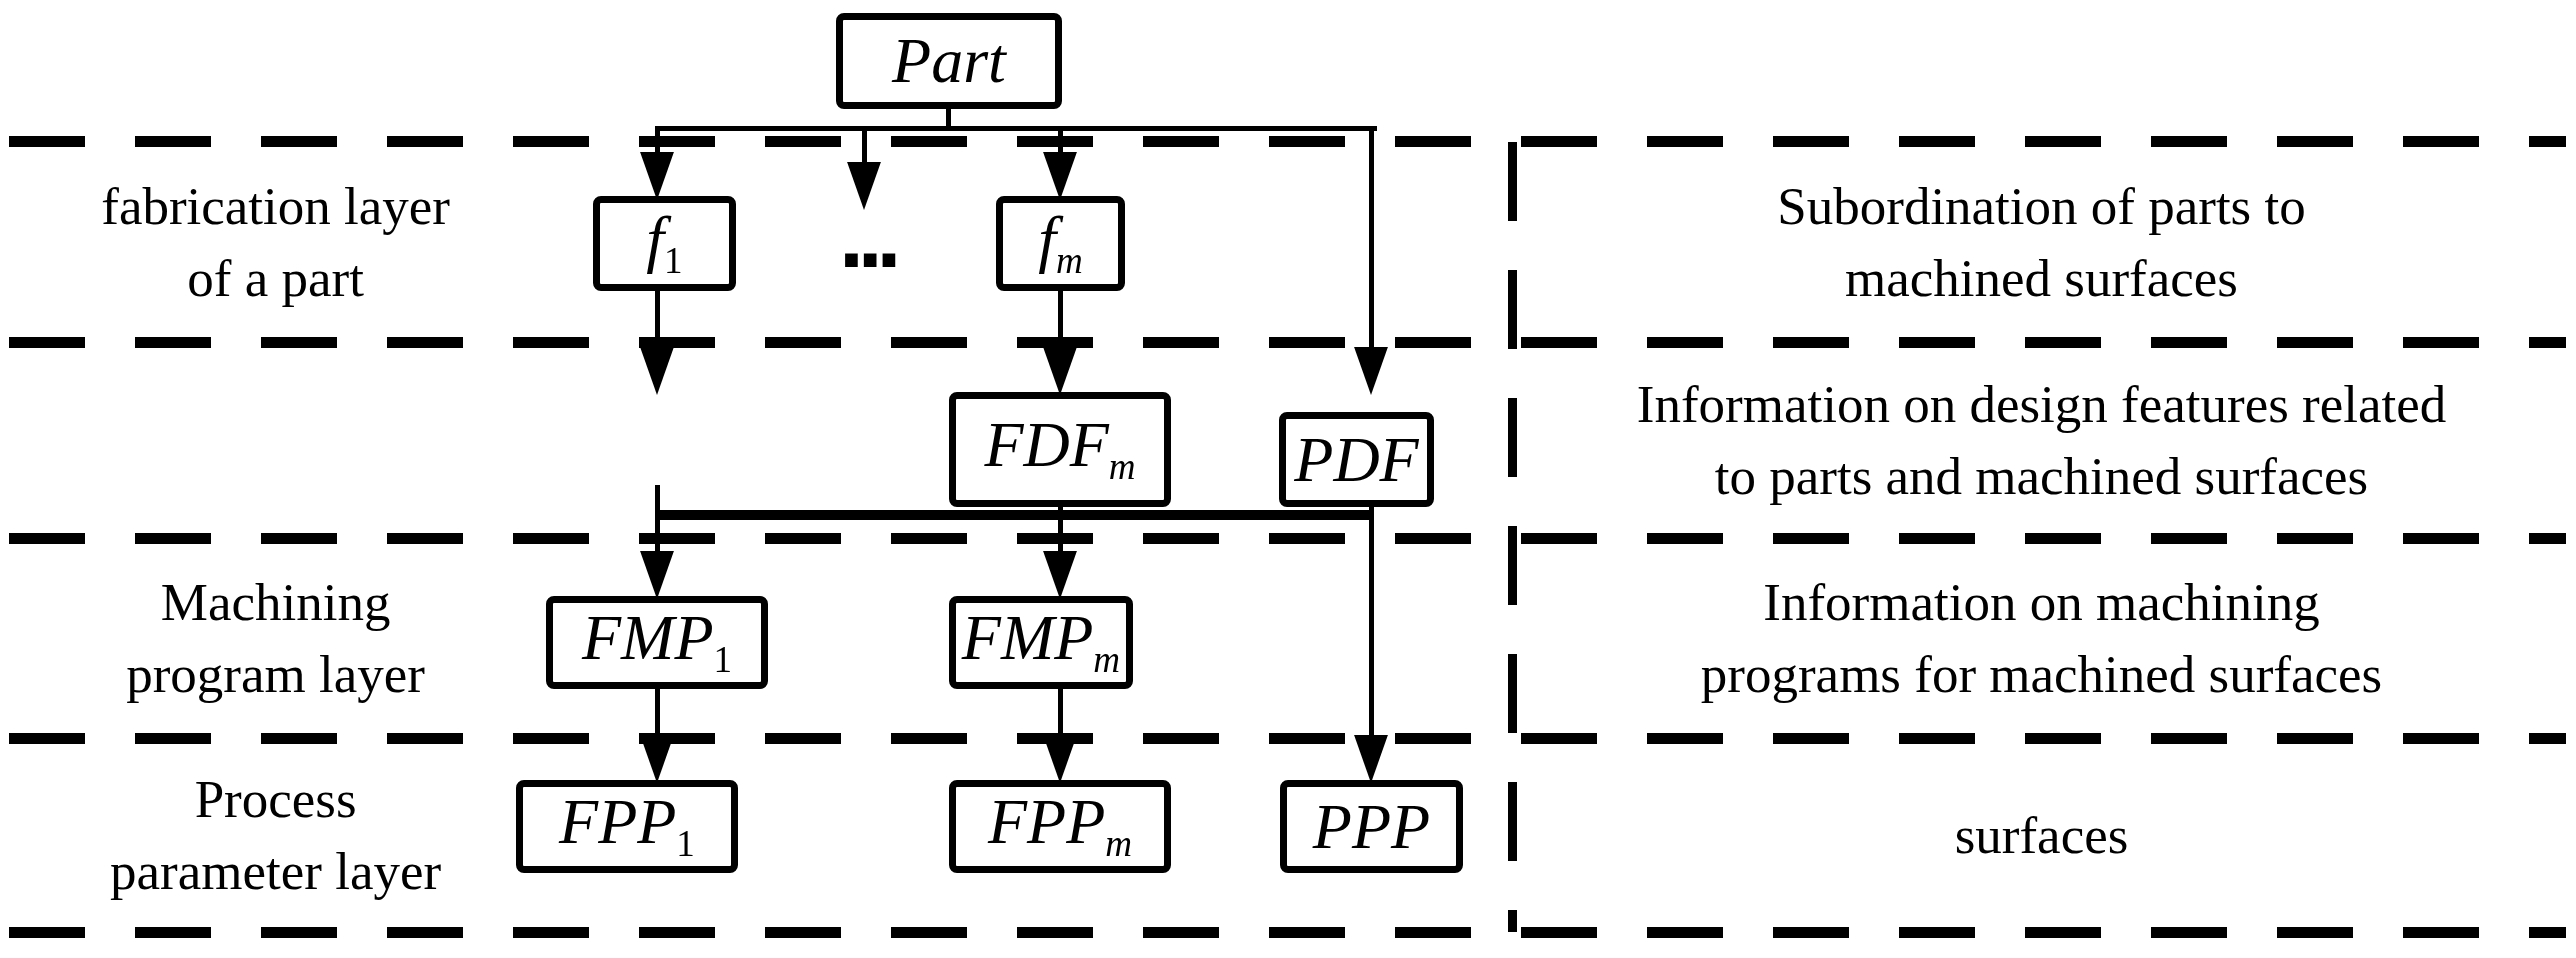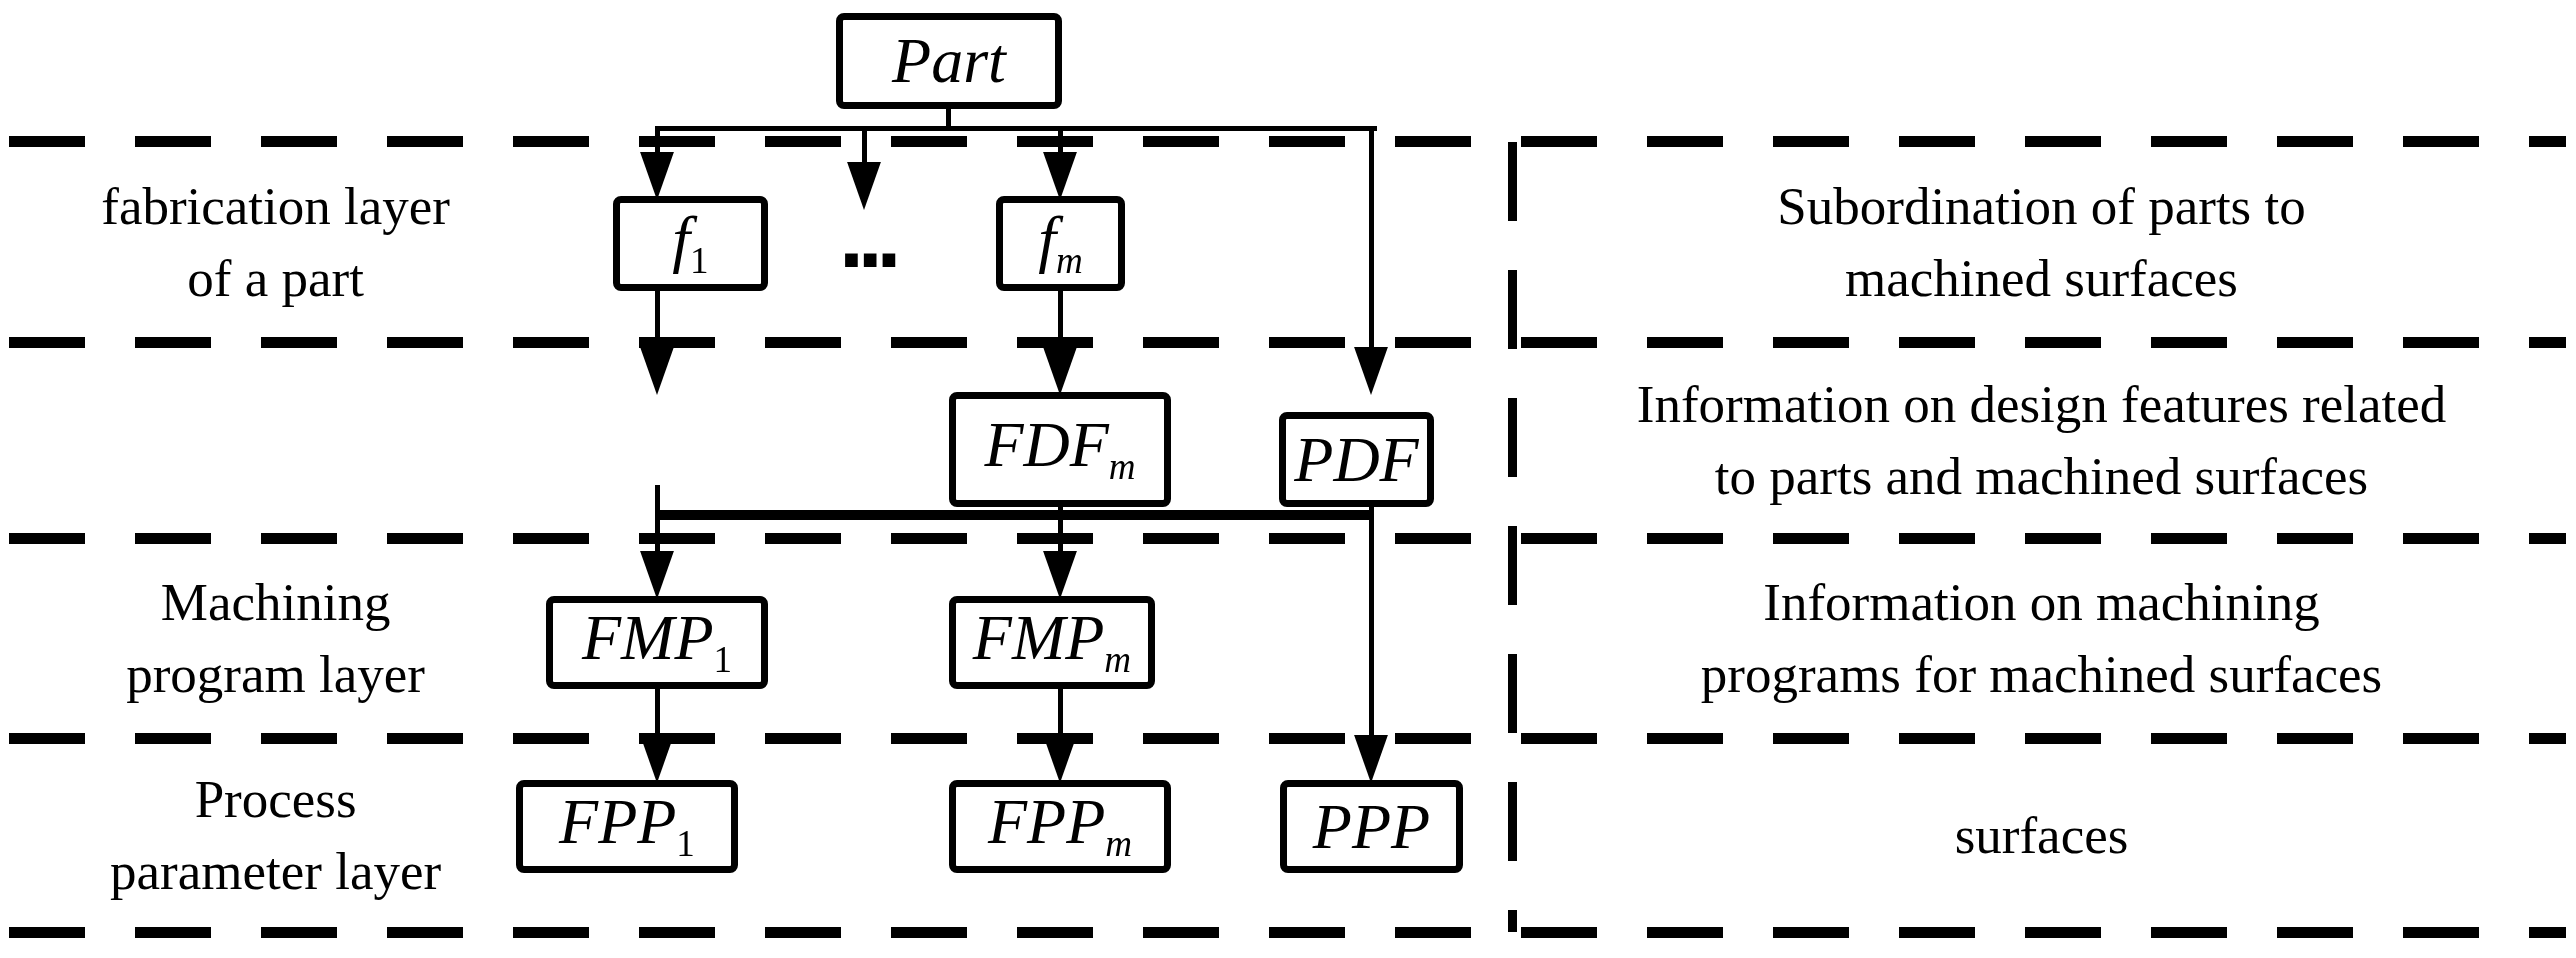--- a/index.html
+++ b/index.html
@@ -94,21 +94,21 @@
   <div class="arrow" style="left:639px;top:551px"></div>
   <div class="arrow" style="left:1042px;top:551px"></div>
   <div class="arrow" style="left:639px;top:735px"></div>
   <div class="arrow" style="left:1042px;top:735px"></div>
   <div class="arrow" style="left:1353px;top:735px"></div>
 
   <div class="node" style="left:836px;top:13px;width:226px;height:96px">
     <span class="lbl"><span>Part</span></span>
   </div>
 
-  <div class="node" style="left:613px;top:196px;width:155px;height:95px">
+  <div class="node" style="left:593px;top:196px;width:143px;height:95px">
     <span class="lbl"><span>f</span><span class="sub upright">1</span></span>
   </div>
 
   <div class="dots" style="left:823px;top:226px;width:86px">···</div>
 
   <div class="node" style="left:996px;top:196px;width:129px;height:95px">
     <span class="lbl"><span>f</span><span class="sub">m</span></span>
   </div>
 
 
@@ -117,21 +117,21 @@
   </div>
 
   <div class="node" style="left:1279px;top:412px;width:155px;height:95px">
     <span class="lbl"><span>PDF</span></span>
   </div>
 
   <div class="node" style="left:546px;top:596px;width:222px;height:93px">
     <span class="lbl"><span>FMP</span><span class="sub upright">1</span></span>
   </div>
 
-  <div class="node" style="left:949px;top:596px;width:206px;height:93px">
+  <div class="node" style="left:949px;top:596px;width:184px;height:93px">
     <span class="lbl"><span>FMP</span><span class="sub">m</span></span>
   </div>
 
   <div class="node" style="left:516px;top:780px;width:222px;height:93px">
     <span class="lbl"><span>FPP</span><span class="sub upright">1</span></span>
   </div>
 
   <div class="node" style="left:949px;top:780px;width:222px;height:93px">
     <span class="lbl"><span>FPP</span><span class="sub">m</span></span>
   </div>

